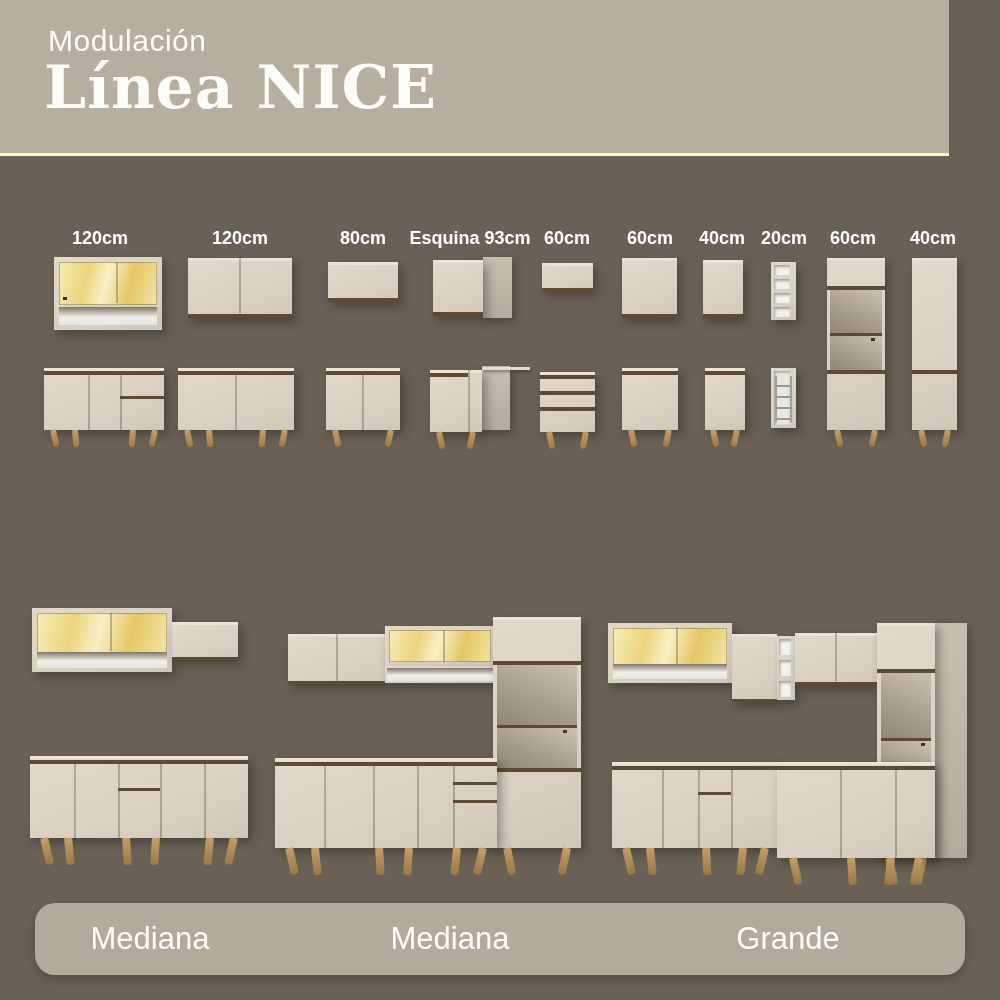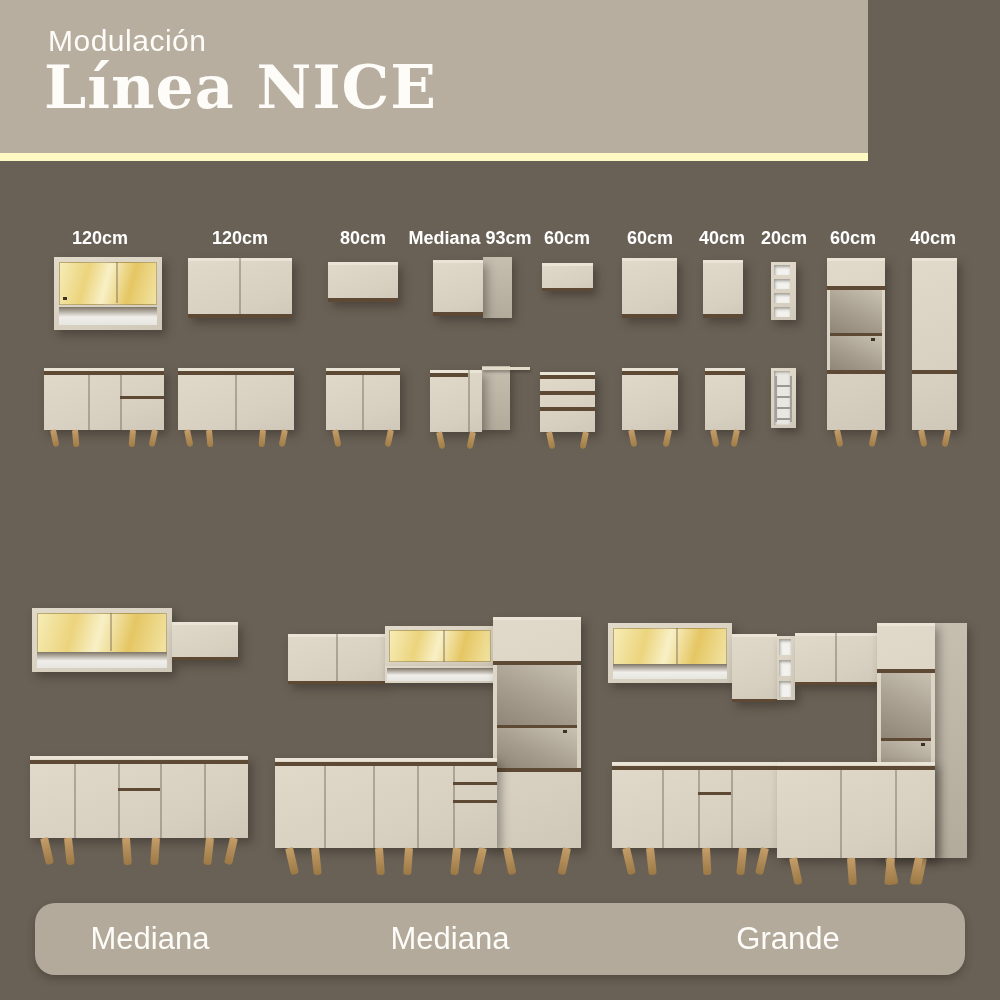--- a/index.html
+++ b/index.html
@@ -4,22 +4,22 @@
 <style>
   :root{
     --header_bg:#b7aea0; --body_bg:#6a6156; --panel_bg:#b3aa9c;
     --cabinet:#dcd5c6; --cabinet_dark:#c2baab; --wood:#5e4a34;
     --glass_a:#f4e7ae; --glass_b:#e3c469; --legs:#b28e5c; --text:#fdfcf8;
   }
   html,body{margin:0;padding:0;background:#4a443d;}
   .stage{position:relative;width:1000px;height:1000px;overflow:hidden;
          background:var(--body_bg);font-family:"Liberation Sans",sans-serif;}
   
-  .header{position:absolute;left:0;top:0;width:868px;height:153px;
-          background:var(--header_bg);border-bottom:8px solid #fef9c3;}
+  .header{position:absolute;left:0;top:0;width:949px;height:153px;
+          background:var(--header_bg);border-bottom:3px solid #fef9c3;}
   .kicker{position:absolute;left:48px;top:24px;font-size:30px;color:var(--text);letter-spacing:.5px;}
   .title{position:absolute;left:44px;top:52px;font-size:60px;font-weight:bold;color:var(--text);
          font-family:"DejaVu Serif","Liberation Serif",serif;letter-spacing:1px;}
   
   .cab{position:absolute;background:linear-gradient(160deg,#e1dacb 0%,#d7d0c1 70%,#cfc8b9 100%);
        box-shadow:4px 5px 9px rgba(30,25,20,.38);}
   .cab *{position:absolute;}
   .edge{left:0;right:0;top:0;height:3px;background:#eae4d6;}
   .wood{left:0;right:0;height:4px;background:var(--wood);}
   .woodb{left:0;right:0;bottom:0;height:4px;background:var(--wood);}
@@ -54,21 +54,21 @@
 <div class="stage">
 
   <div class="header">
     <div class="kicker">Modulación</div>
     <div class="title">Línea NICE</div>
   </div>
 
   <div class="size-label" style="left:100px">120cm</div>
   <div class="size-label" style="left:240px">120cm</div>
   <div class="size-label" style="left:363px">80cm</div>
-  <div class="size-label" style="left:470px">Mediana 93cm</div>
+  <div class="size-label" style="left:470px">Esquina 93cm</div>
   <div class="size-label" style="left:567px">60cm</div>
   <div class="size-label" style="left:650px">60cm</div>
   <div class="size-label" style="left:722px">40cm</div>
   <div class="size-label" style="left:784px">20cm</div>
   <div class="size-label" style="left:853px">60cm</div>
   <div class="size-label" style="left:933px">40cm</div>
 
   <div class="cab" style="left:54px;top:257px;width:108px;height:73px">
     <div class="glass" style="left:5px;right:5px;top:5px;height:41px"></div>
     <div class="vdiv" style="left:62px;top:5px;height:41px;bottom:auto"></div>

